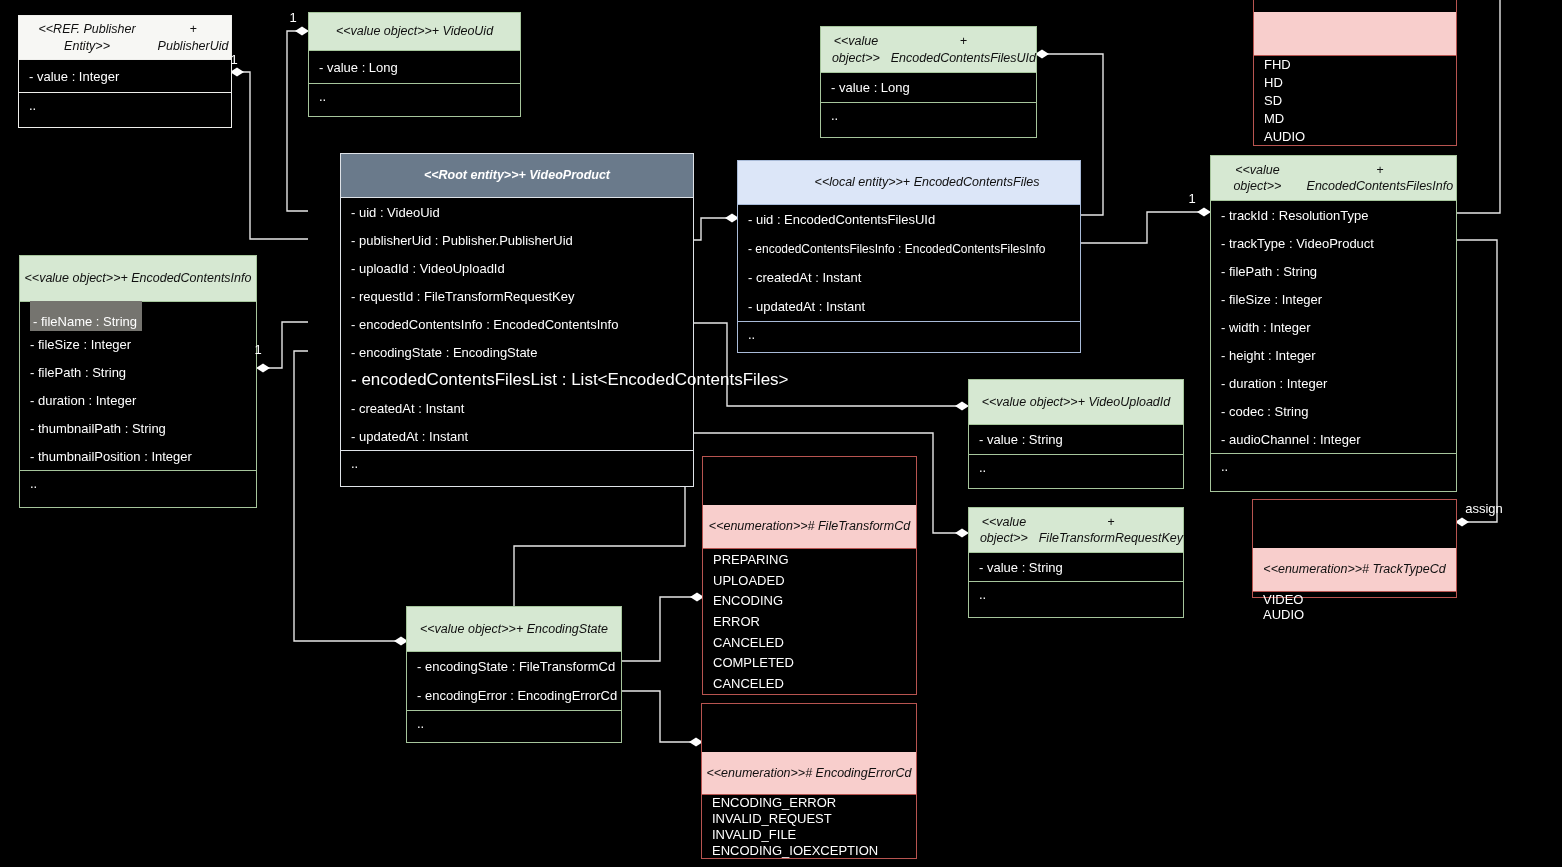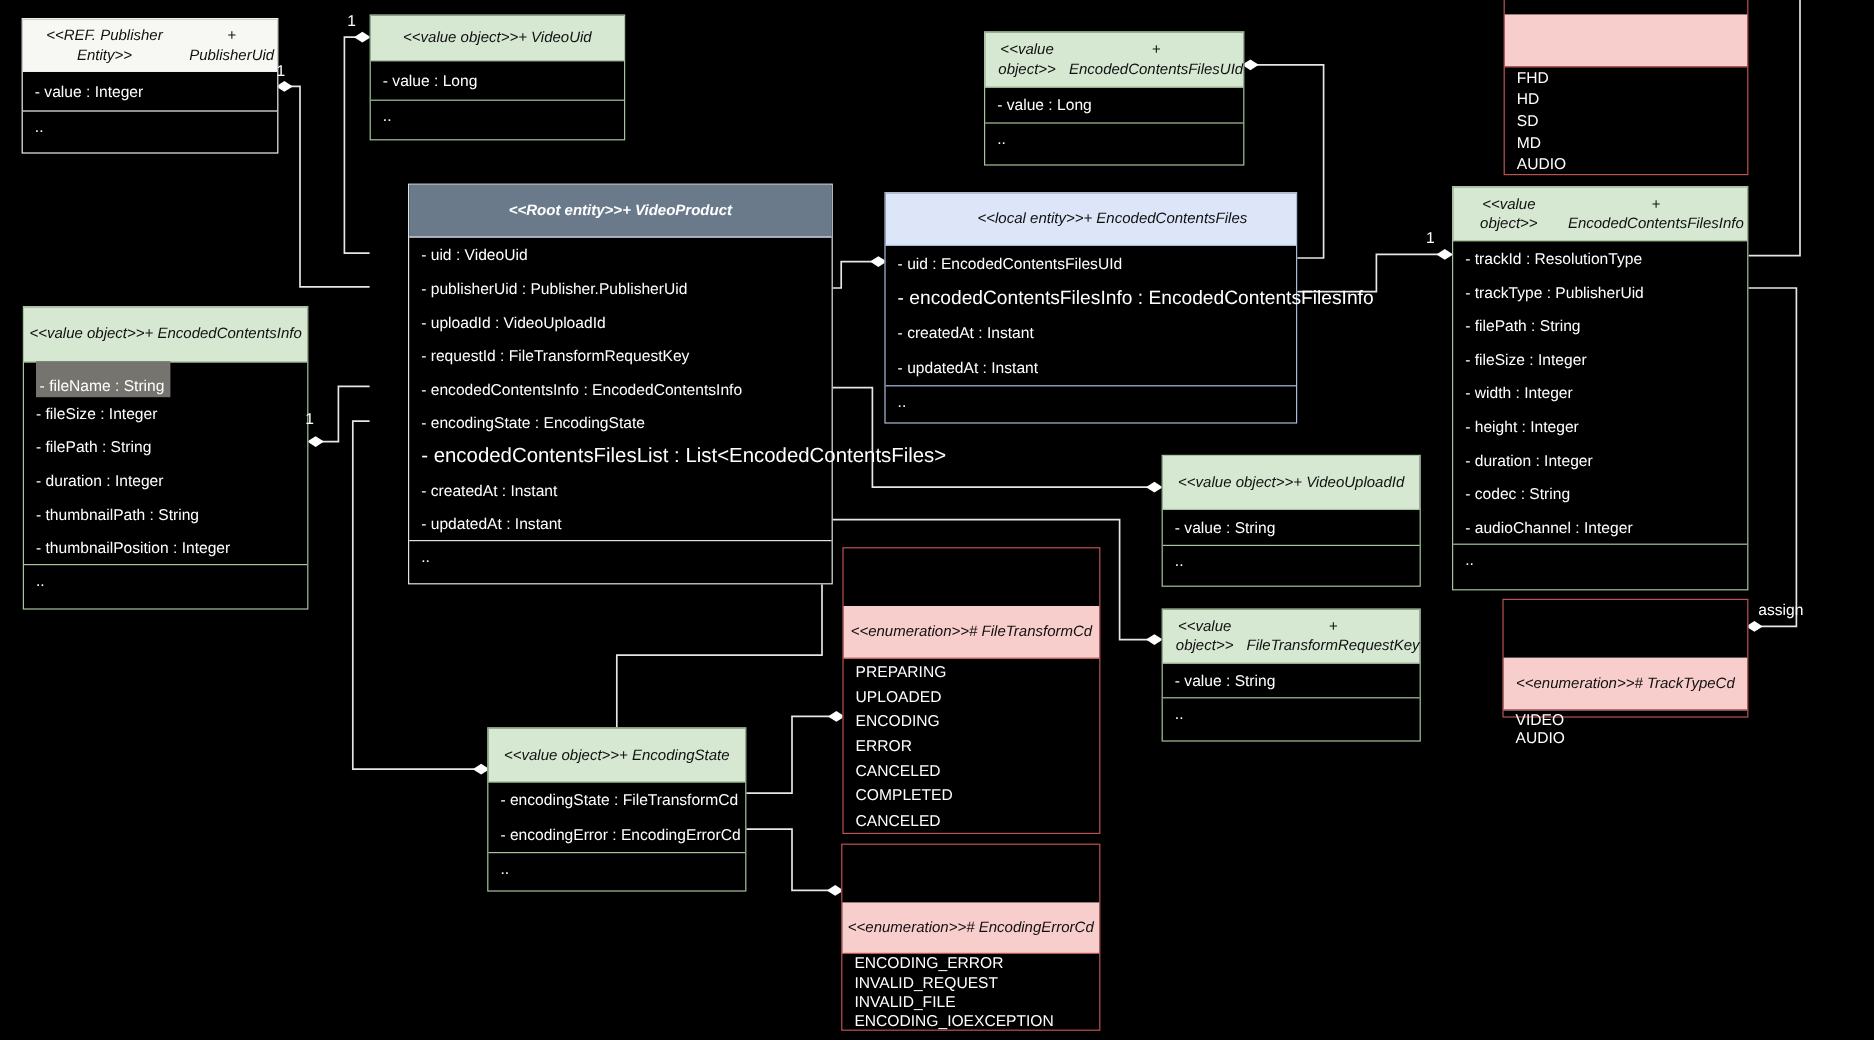--- a/index.html
+++ b/index.html
@@ -143,33 +143,33 @@
     <div class="row">- updatedAt : Instant</div>
     <div class="dots">..</div>
   </div>
 
   <div class="box local" style="left:737px;top:160px;width:344px;height:193px;">
     <div class="hd" style="height:43px;padding-left:36px;">
       <div>&lt;&lt;local entity&gt;&gt;</div>
       <div>+ EncodedContentsFiles</div>
     </div>
     <div class="row" style="height:29px;">- uid : EncodedContentsFilesUId</div>
-    <div class="row" style="height:29px;font-size:16px;">- encodedContentsFilesInfo : EncodedContentsFilesInfo</div>
+    <div class="row" style="height:29px;font-size:12px;">- encodedContentsFilesInfo : EncodedContentsFilesInfo</div>
     <div class="row" style="height:29px;">- createdAt : Instant</div>
     <div class="row" style="height:29px;">- updatedAt : Instant</div>
     <div class="dots">..</div>
   </div>
 
   <div class="box green" style="left:1210px;top:155px;width:247px;height:337px;">
     <div class="hd" style="height:44px;">
       <div>&lt;&lt;value object&gt;&gt;</div>
       <div>+ EncodedContentsFilesInfo</div>
     </div>
     <div class="row">- trackId : ResolutionType</div>
-    <div class="row">- trackType : PublisherUid</div>
+    <div class="row">- trackType : VideoProduct</div>
     <div class="row">- filePath : String</div>
     <div class="row">- fileSize : Integer</div>
     <div class="row">- width : Integer</div>
     <div class="row">- height : Integer</div>
     <div class="row">- duration : Integer</div>
     <div class="row">- codec : String</div>
     <div class="row">- audioChannel : Integer</div>
     <div class="dots">..</div>
   </div>
 

